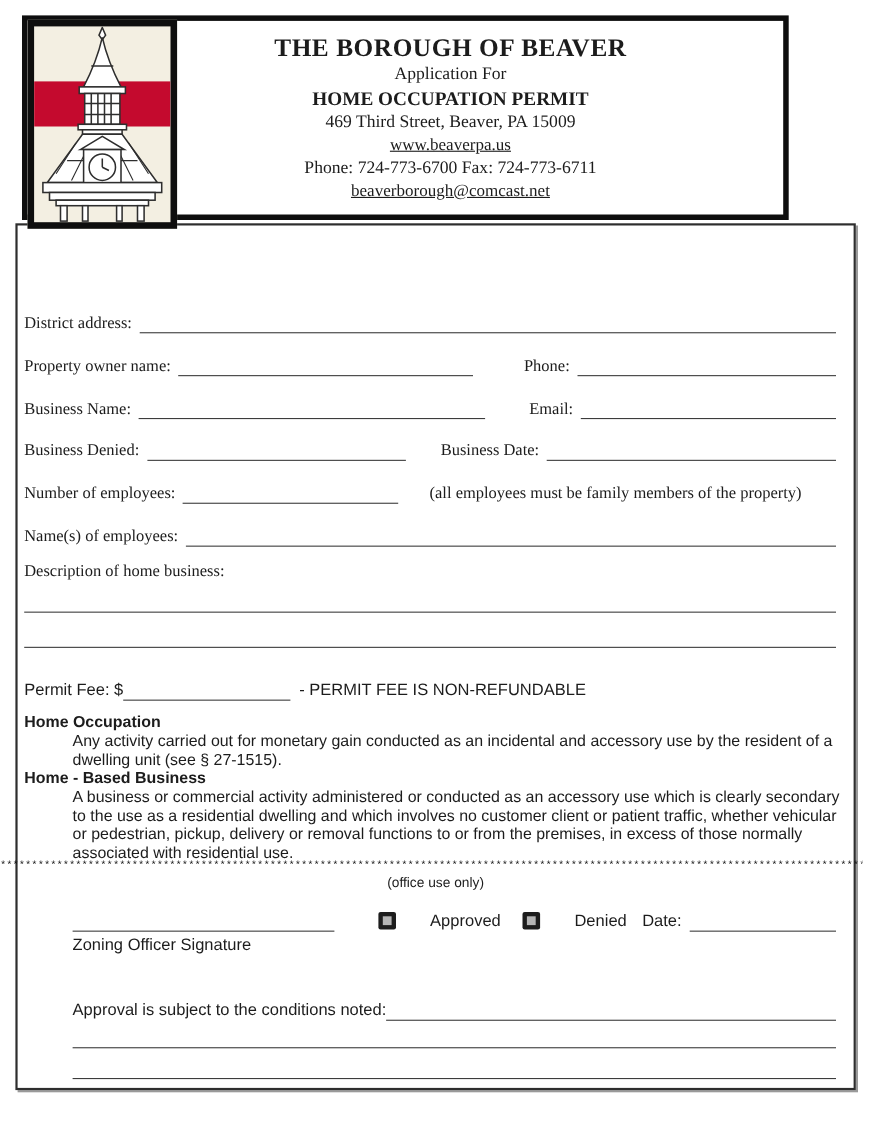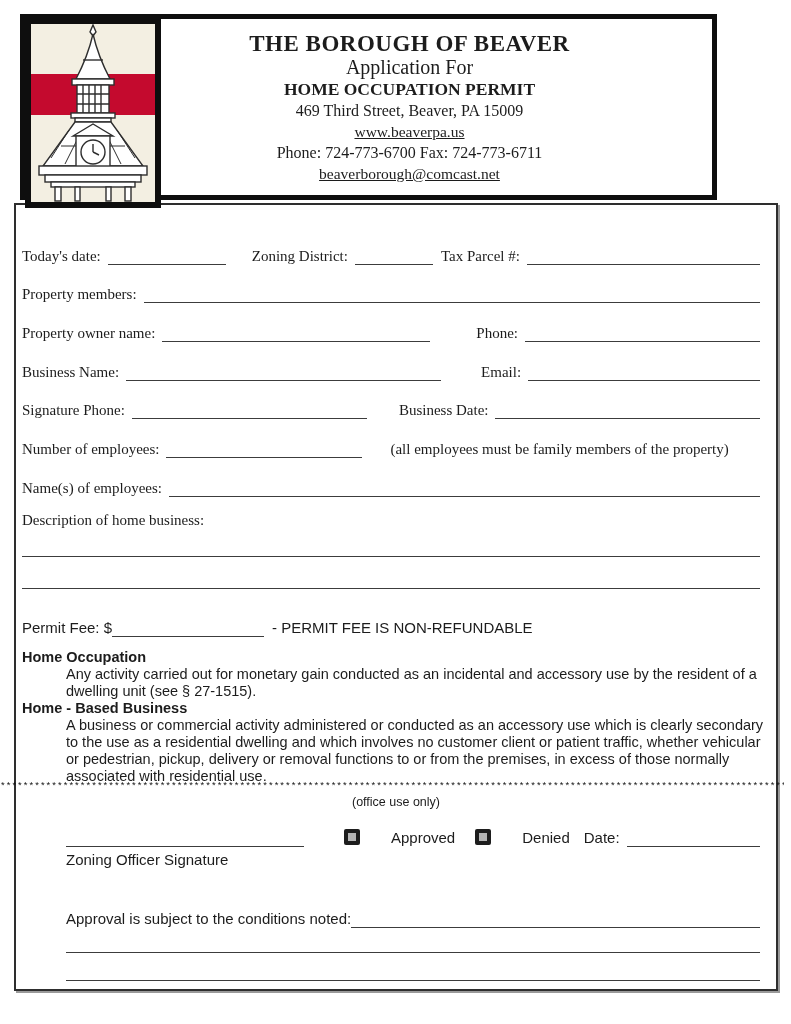--- a/index.html
+++ b/index.html
@@ -14,21 +14,21 @@
   .header-box {
     position:absolute; left:20px; top:14px; width:697px; height:186px;
     border:5px solid #0e0e0e; background:#ffffff;
   }
   .header-content {
     position:absolute; left:140px; right:0; top:0; bottom:0;
     display:flex; flex-direction:column; justify-content:center; align-items:center;
     padding-right:58px; text-align:center;
   }
   .hdr-title { font-size:23px; font-weight:bold; letter-spacing:.5px; line-height:26px; }
-  .hdr-sub   { font-size:20px; line-height:21px; }
+  .hdr-sub   { font-size:16px; line-height:21px; }
   .hdr-permit{ font-size:17.5px; font-weight:bold; line-height:22px; }
   .hdr-addr  { font-size:16px; line-height:21px; }
   .hdr-link  { font-size:15.5px; line-height:21px; text-decoration:underline; color:#1c1c1c; }
   .hdr-phone { font-size:16px; line-height:21px; }
 
   .logo-frame {
     position:absolute; left:25px; top:18px; width:136px; height:190px;
     border:6px solid #0e0e0e; background:#f3efe2; z-index:3; overflow:hidden;
   }
   .logo-band { position:absolute; left:0; top:50px; width:100%; height:41px; background:#c40a2e; }
@@ -133,50 +133,42 @@
       <rect x="24" y="163" width="6" height="14"></rect>
       <rect x="44" y="163" width="5" height="14"></rect>
       <rect x="75" y="163" width="5" height="14"></rect>
       <rect x="94" y="163" width="6" height="14"></rect>
     </g>
   </svg>
 </div>
 
 <div class="main-box">
 
-  <div class="row" style="top:36px">
-    <span class="lbl">Today's date:</span>
-    <span class="wline gap26" style="width:118px"></span>
-    <span class="lbl">Zoning District:</span>
-    <span class="wline gap8" style="width:78px"></span>
-    <span class="lbl">Tax Parcel #:</span>
-    <span class="wline flex1"></span>
-  </div>
 
   <div class="row" style="top:74px">
-    <span class="lbl">Property members:</span>
+    <span class="lbl">District address:</span>
     <span class="wline flex1"></span>
   </div>
 
   <div class="row" style="top:113px">
     <span class="lbl">Property owner name:</span>
     <span class="wline gap46" style="width:268px"></span>
     <span class="lbl">Phone:</span>
     <span class="wline flex1"></span>
   </div>
 
   <div class="row" style="top:152px">
     <span class="lbl">Business Name:</span>
     <span class="wline gap40" style="width:315px"></span>
     <span class="lbl">Email:</span>
     <span class="wline flex1"></span>
   </div>
 
   <div class="row" style="top:190px">
-    <span class="lbl">Signature Phone:</span>
+    <span class="lbl">Business Denied:</span>
     <span class="wline gap32" style="width:235px"></span>
     <span class="lbl">Business Date:</span>
     <span class="wline flex1"></span>
   </div>
 
   <div class="row" style="top:229px">
     <span class="lbl">Number of employees:</span>
     <span class="wline gap28" style="width:196px"></span>
     <span class="lbl">(all employees must be family members of the property)</span>
   </div>

